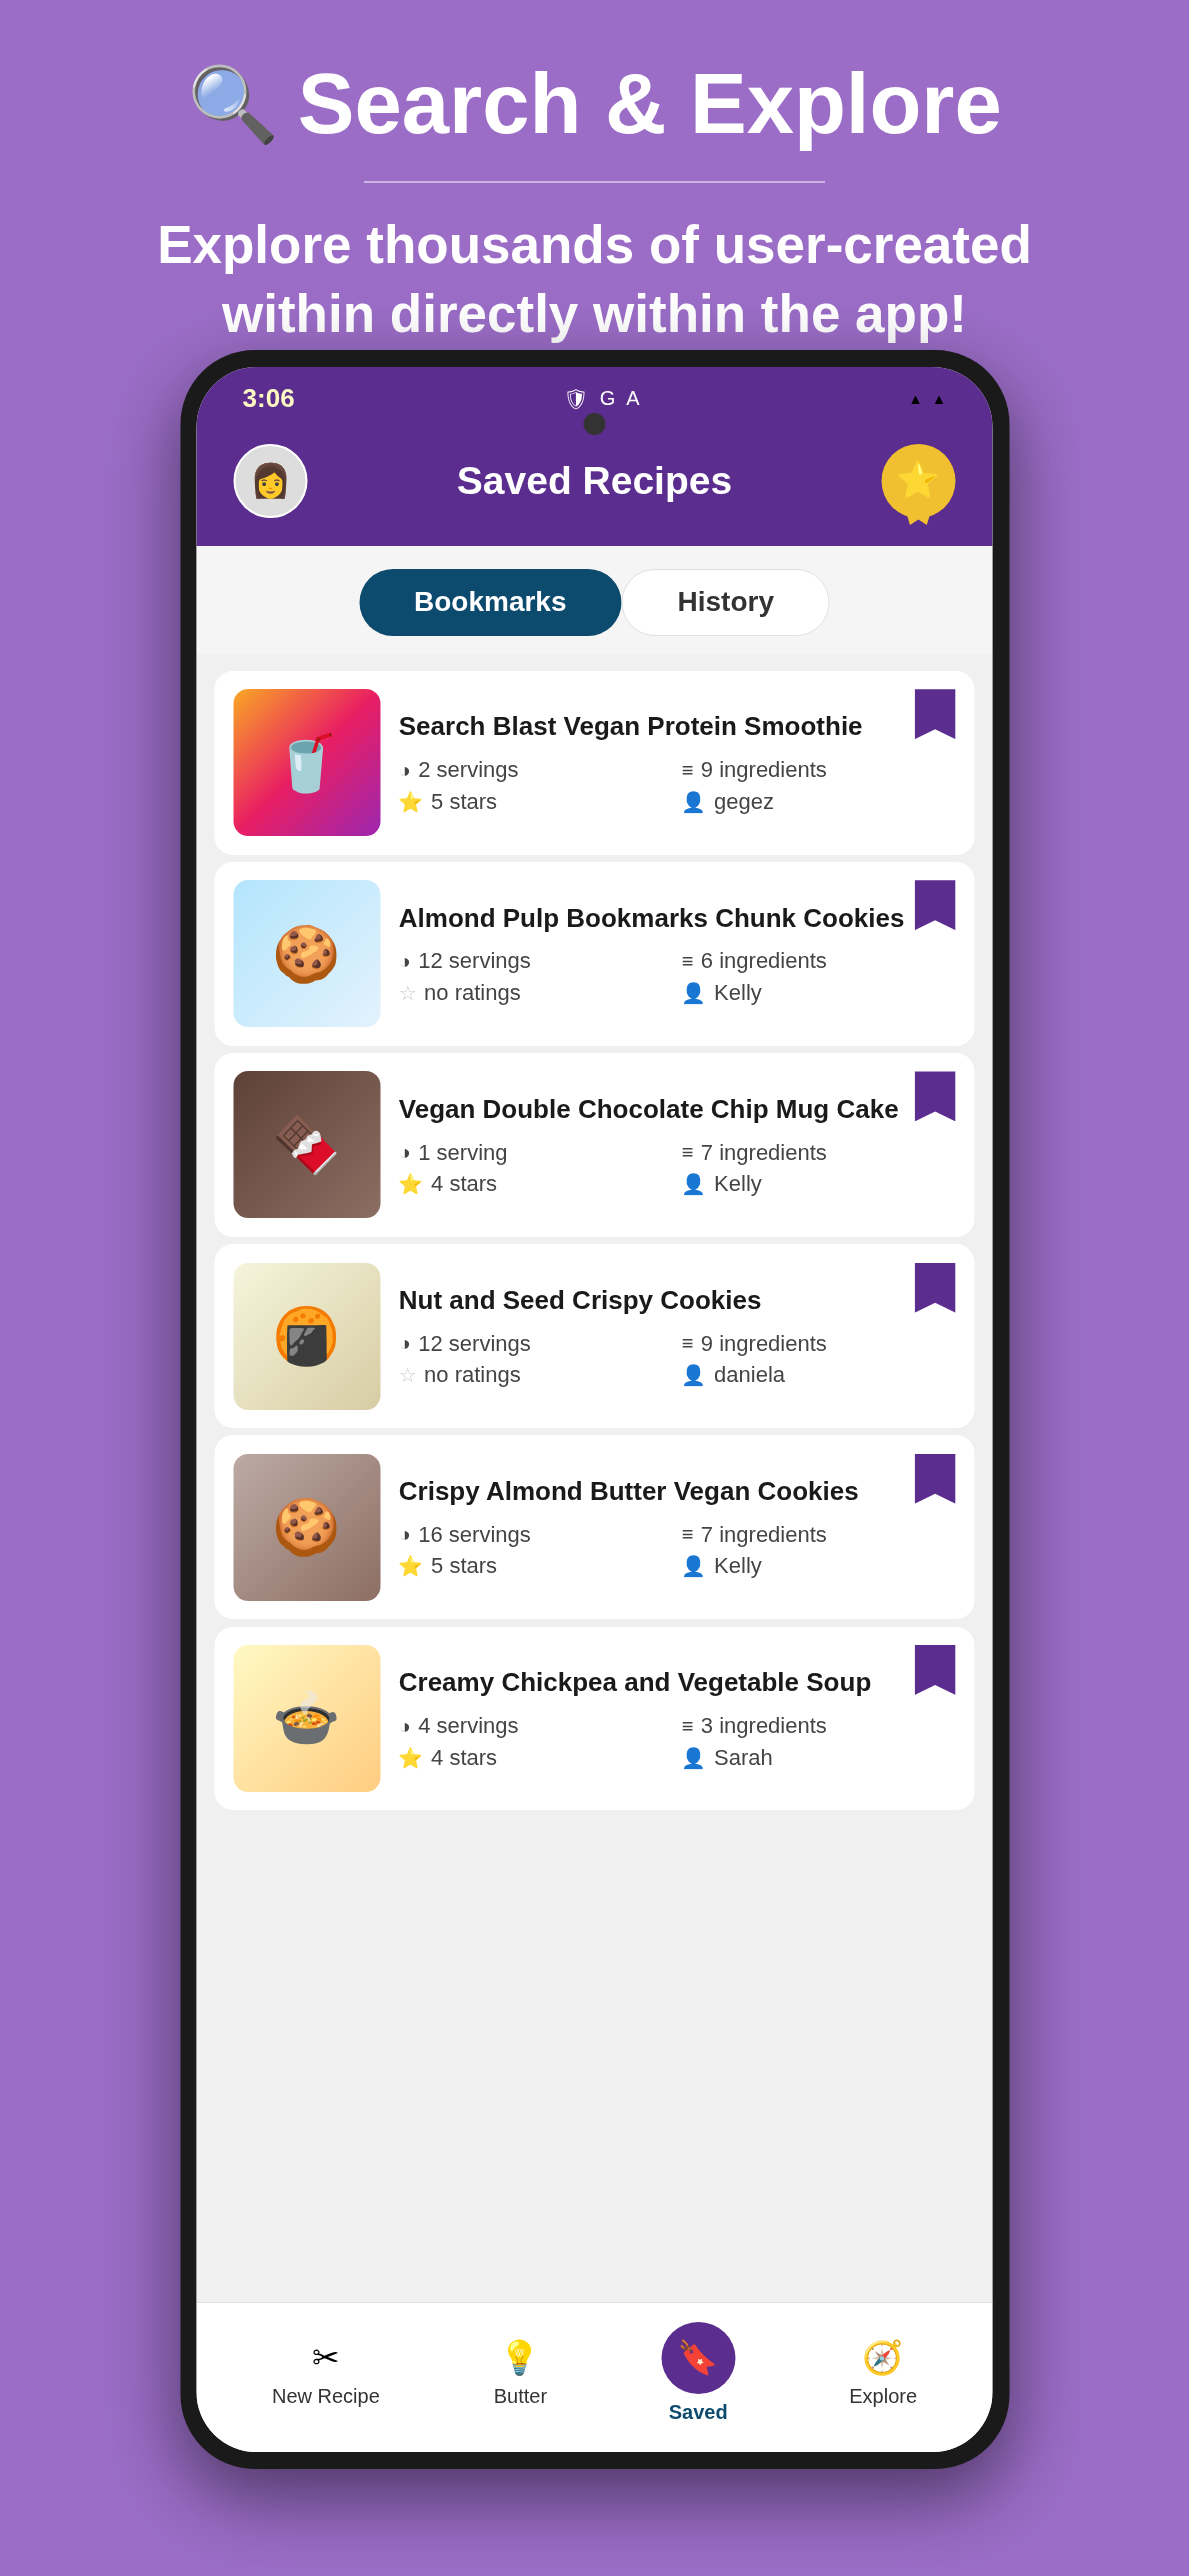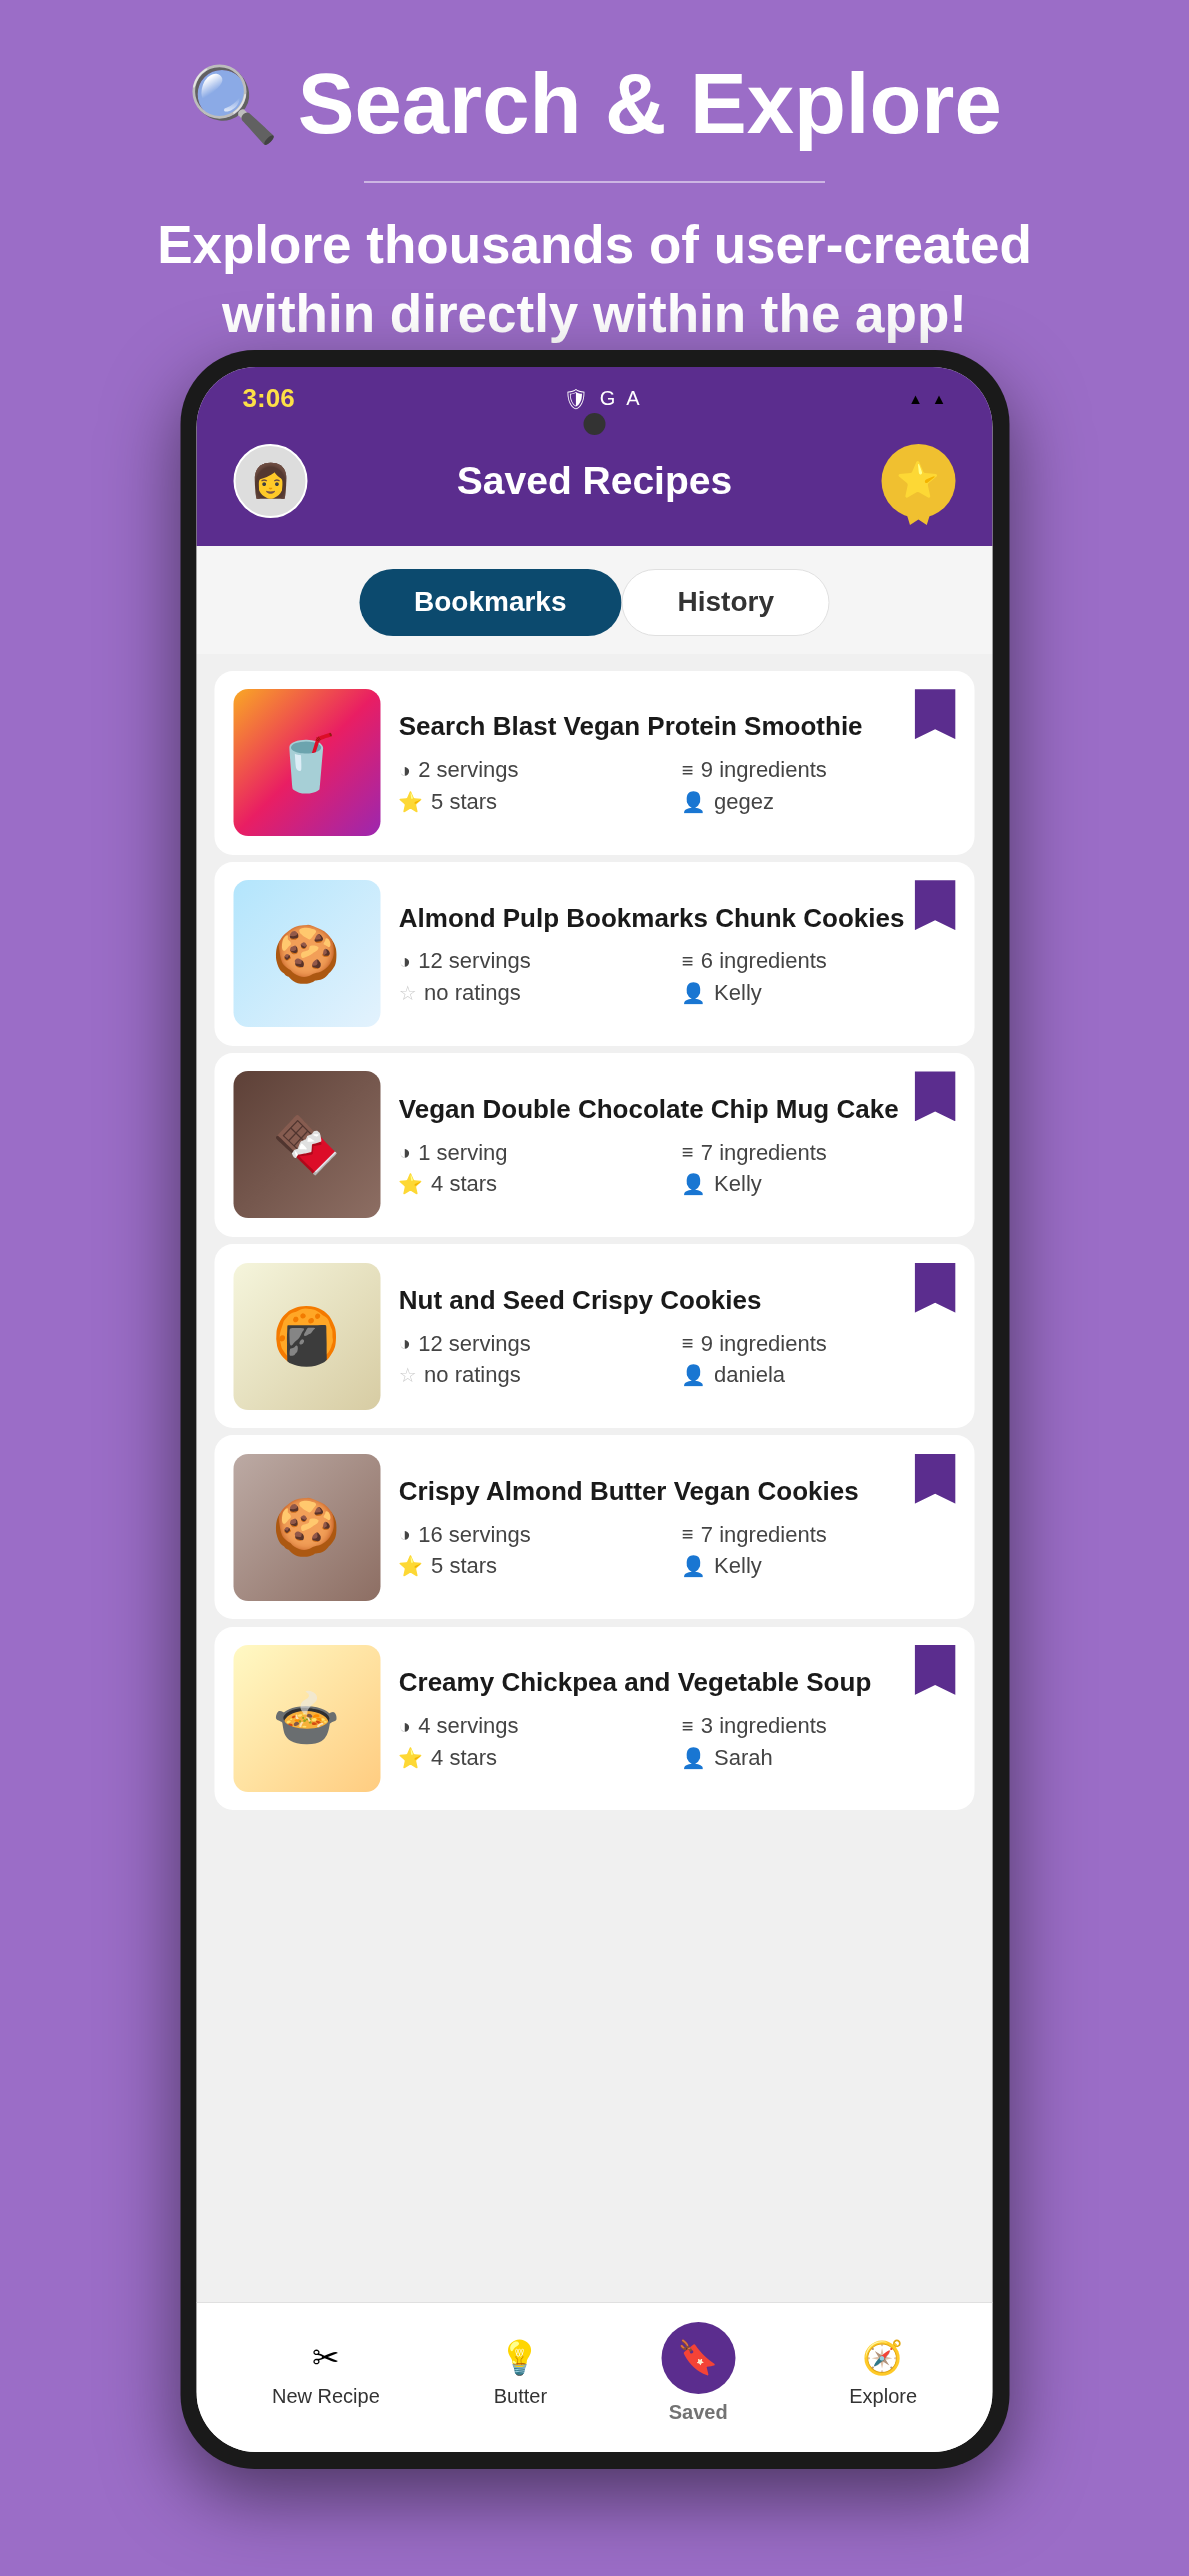--- a/index.html
+++ b/index.html
@@ -75,21 +75,21 @@
     
     .status-bar {
       background: #5b2d8e;
       padding: 16.6px 46px 11px;
       display: flex;
       justify-content: space-between;
       align-items: center;
       flex-shrink: 0;
     }
     .status-time {
-      color: #fde047;
+      color: #fef9c3;
       font-size: 26px;
       font-weight: 600;
     }
     .status-icons {
       display: flex;
       align-items: center;
       gap: 11px;
       color: white;
       font-size: 20px;
     }
@@ -285,21 +285,21 @@
       font-size: 33px;
     }
     .nav-item.active .nav-icon {
       color: white;
     }
     .nav-label {
       font-size: 20px;
       color: #333;
     }
     .nav-item.active .nav-label {
-      color: #737373;
+      color: #0c4a6e;
       font-weight: 600;
     }
 
     .star-filled { color: #f5c518; }
     .star-empty { color: #ccc; }
   </style>
 </head>
 <body>
 
 <div class="hero-section">

